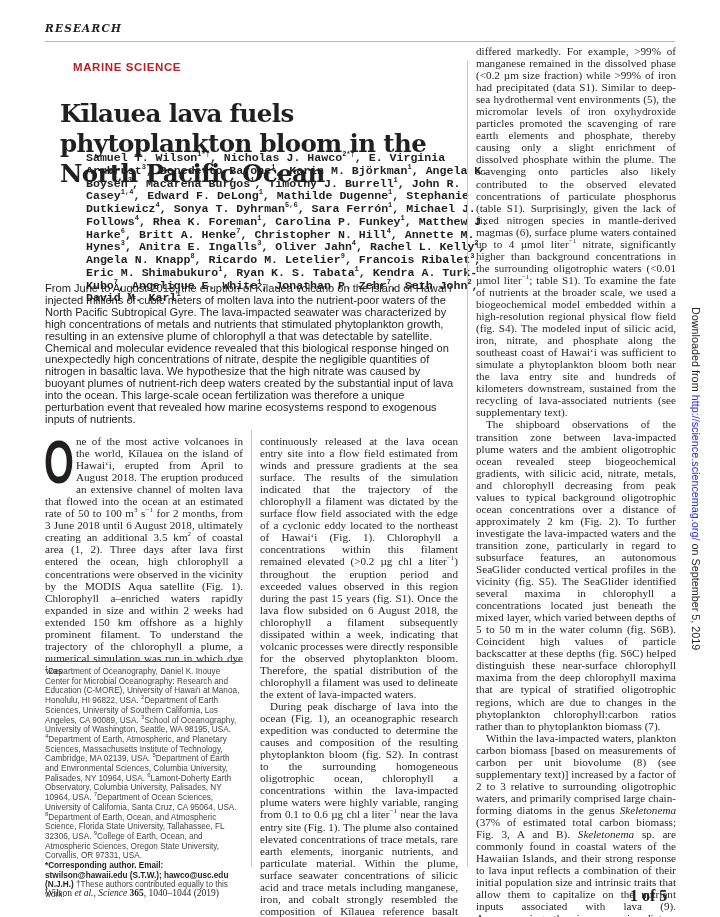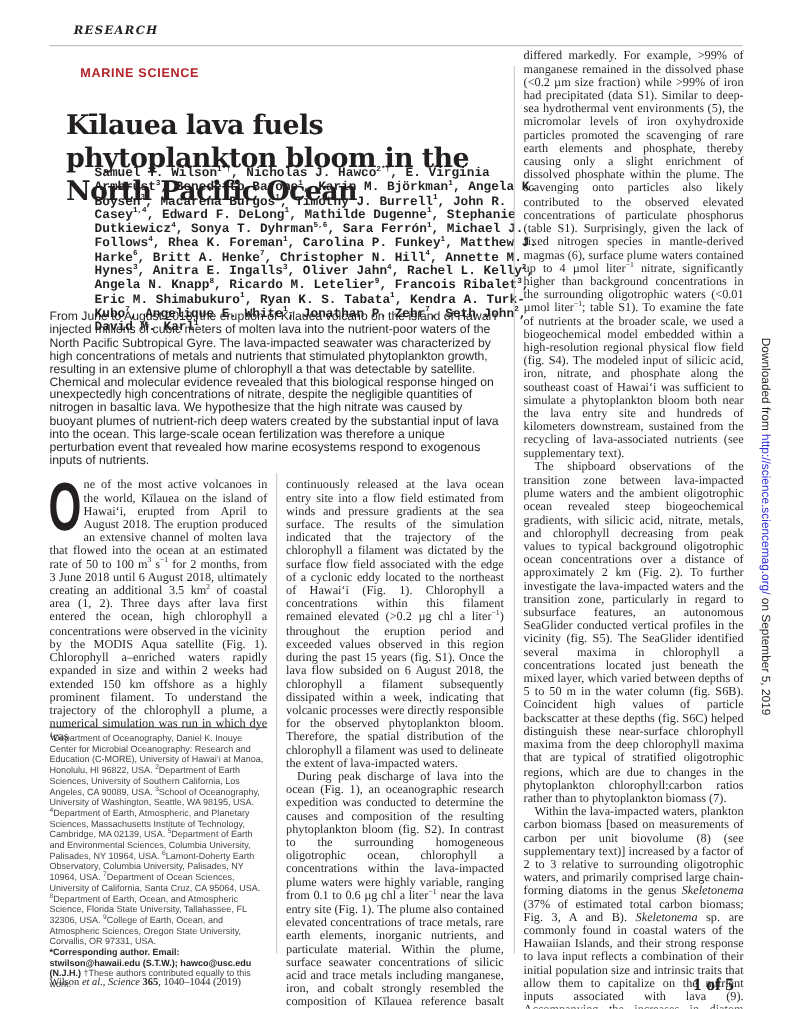--- a/index.html
+++ b/index.html
@@ -1,18 +1,18 @@
 <!DOCTYPE html>
 <html><head>
 <meta charset="utf-8">
 <style>
   html, body { margin:0; padding:0; background:#ffffff; }
   body { width:720px; height:917px; position:relative; overflow:hidden; color:#231f20; }
 
-  #section-label { position:absolute; left:45px; top:22px; font-family:"DejaVu Serif", serif; font-weight:bold; font-style:italic; font-size:10.5px; letter-spacing:1.2px; color:#231f20;margin-left:22px; }
+  #section-label { position:absolute; left:45px; top:22px; font-family:"DejaVu Serif", serif; font-weight:bold; font-style:italic; font-size:10.5px; letter-spacing:1.2px; color:#231f20; }
   #header-rule { position:absolute; left:45px; top:41px; width:415px; height:0; border-top:1.5px solid #b8b8b8; }
   #header-rule-right { position:absolute; left:460px; top:41px; width:215px; height:0; border-top:1.5px solid #b8b8b8; }
 
   #kicker { position:absolute; left:45px; top:61px; font-family:"Liberation Sans", sans-serif; font-weight:bold; font-size:11.5px; letter-spacing:0.6px; color:#b4232a;padding-left:28px; }
   #title { position:absolute; left:45px; top:84px; width:420px; font-family:"DejaVu Serif", serif; font-weight:bold; font-size:24.5px; line-height:30px; letter-spacing:-0.6px; color:#231f20; }
 
   #authors { position:absolute; left:45px; top:152px; width:415px; font-family:Liberation Mono, monospace; font-weight:bold; font-size:11.6px; line-height:12.75px; color:#231f20;margin-left:41px; }
   #authors sup { font-size:7px; line-height:0; }
 
   #abstract { position:absolute; left:45px; top:283px; width:416px; font-family:"Liberation Sans", sans-serif; font-size:11.1px; line-height:11.9px; color:#231f20; }

